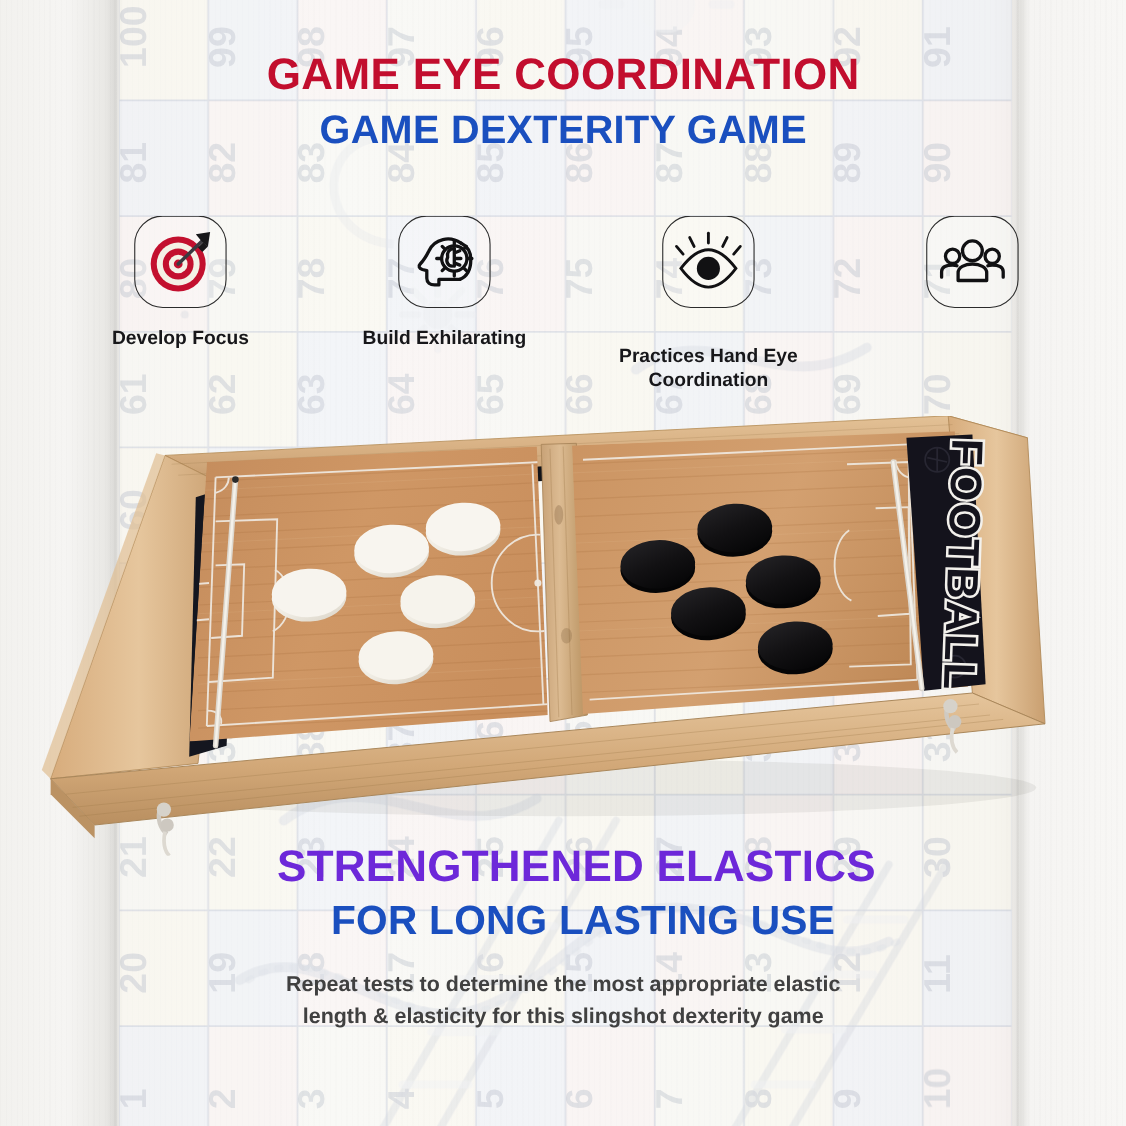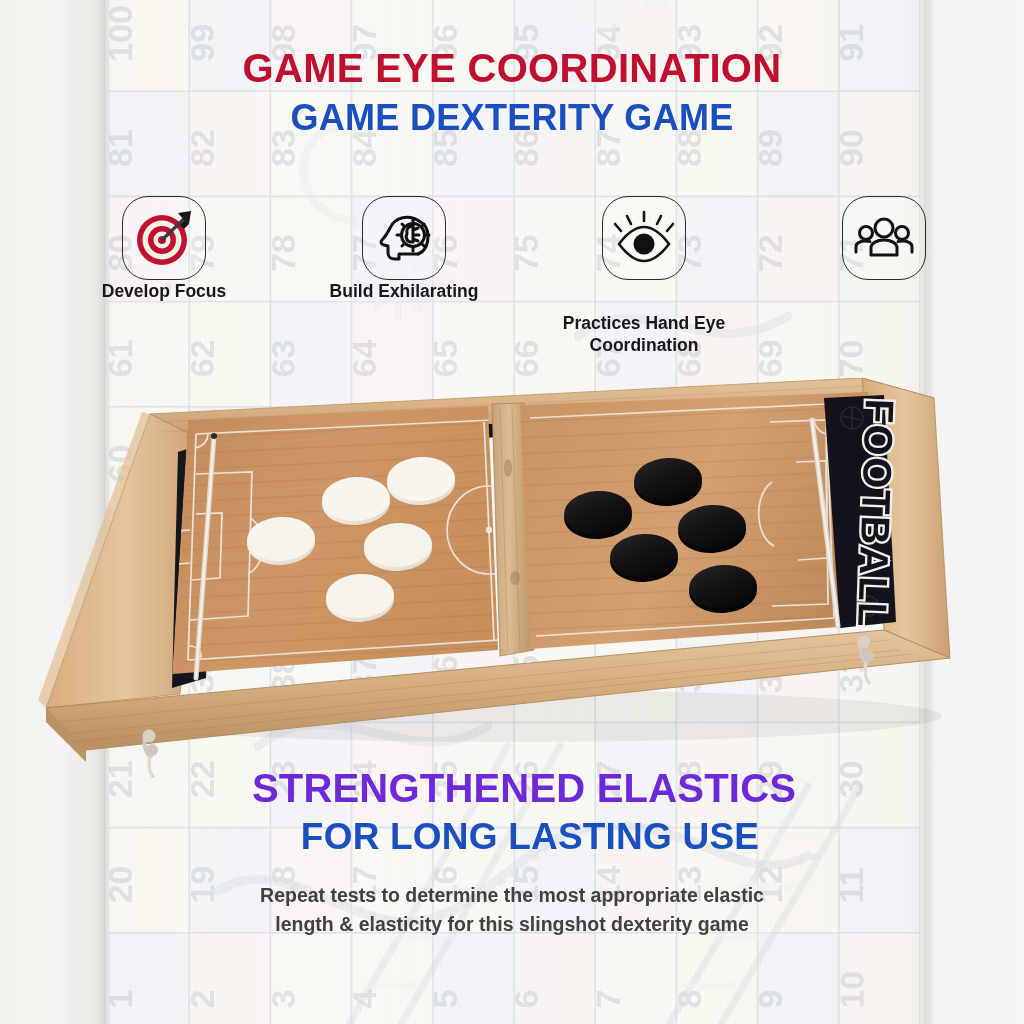--- a/index.html
+++ b/index.html
@@ -95,20 +95,21 @@
     border: 1.6px solid #2b2b2b;
     border-radius: 26px;
     background: rgba(255,255,255,0.16);
     display: flex;
     align-items: center;
     justify-content: center;
   }
   .feature-tile svg { display: block; }
 
   .feature-label {
+    margin-top: 16px;
     font-size: 17.5px;
     font-weight: 700;
     color: #17171a;
     text-align: center;
     line-height: 1.26;
     max-width: 210px;
   }
   .feature.fx-1 .feature-label,
   .feature.fx-2 .feature-label { margin-top: 32px; }
 

